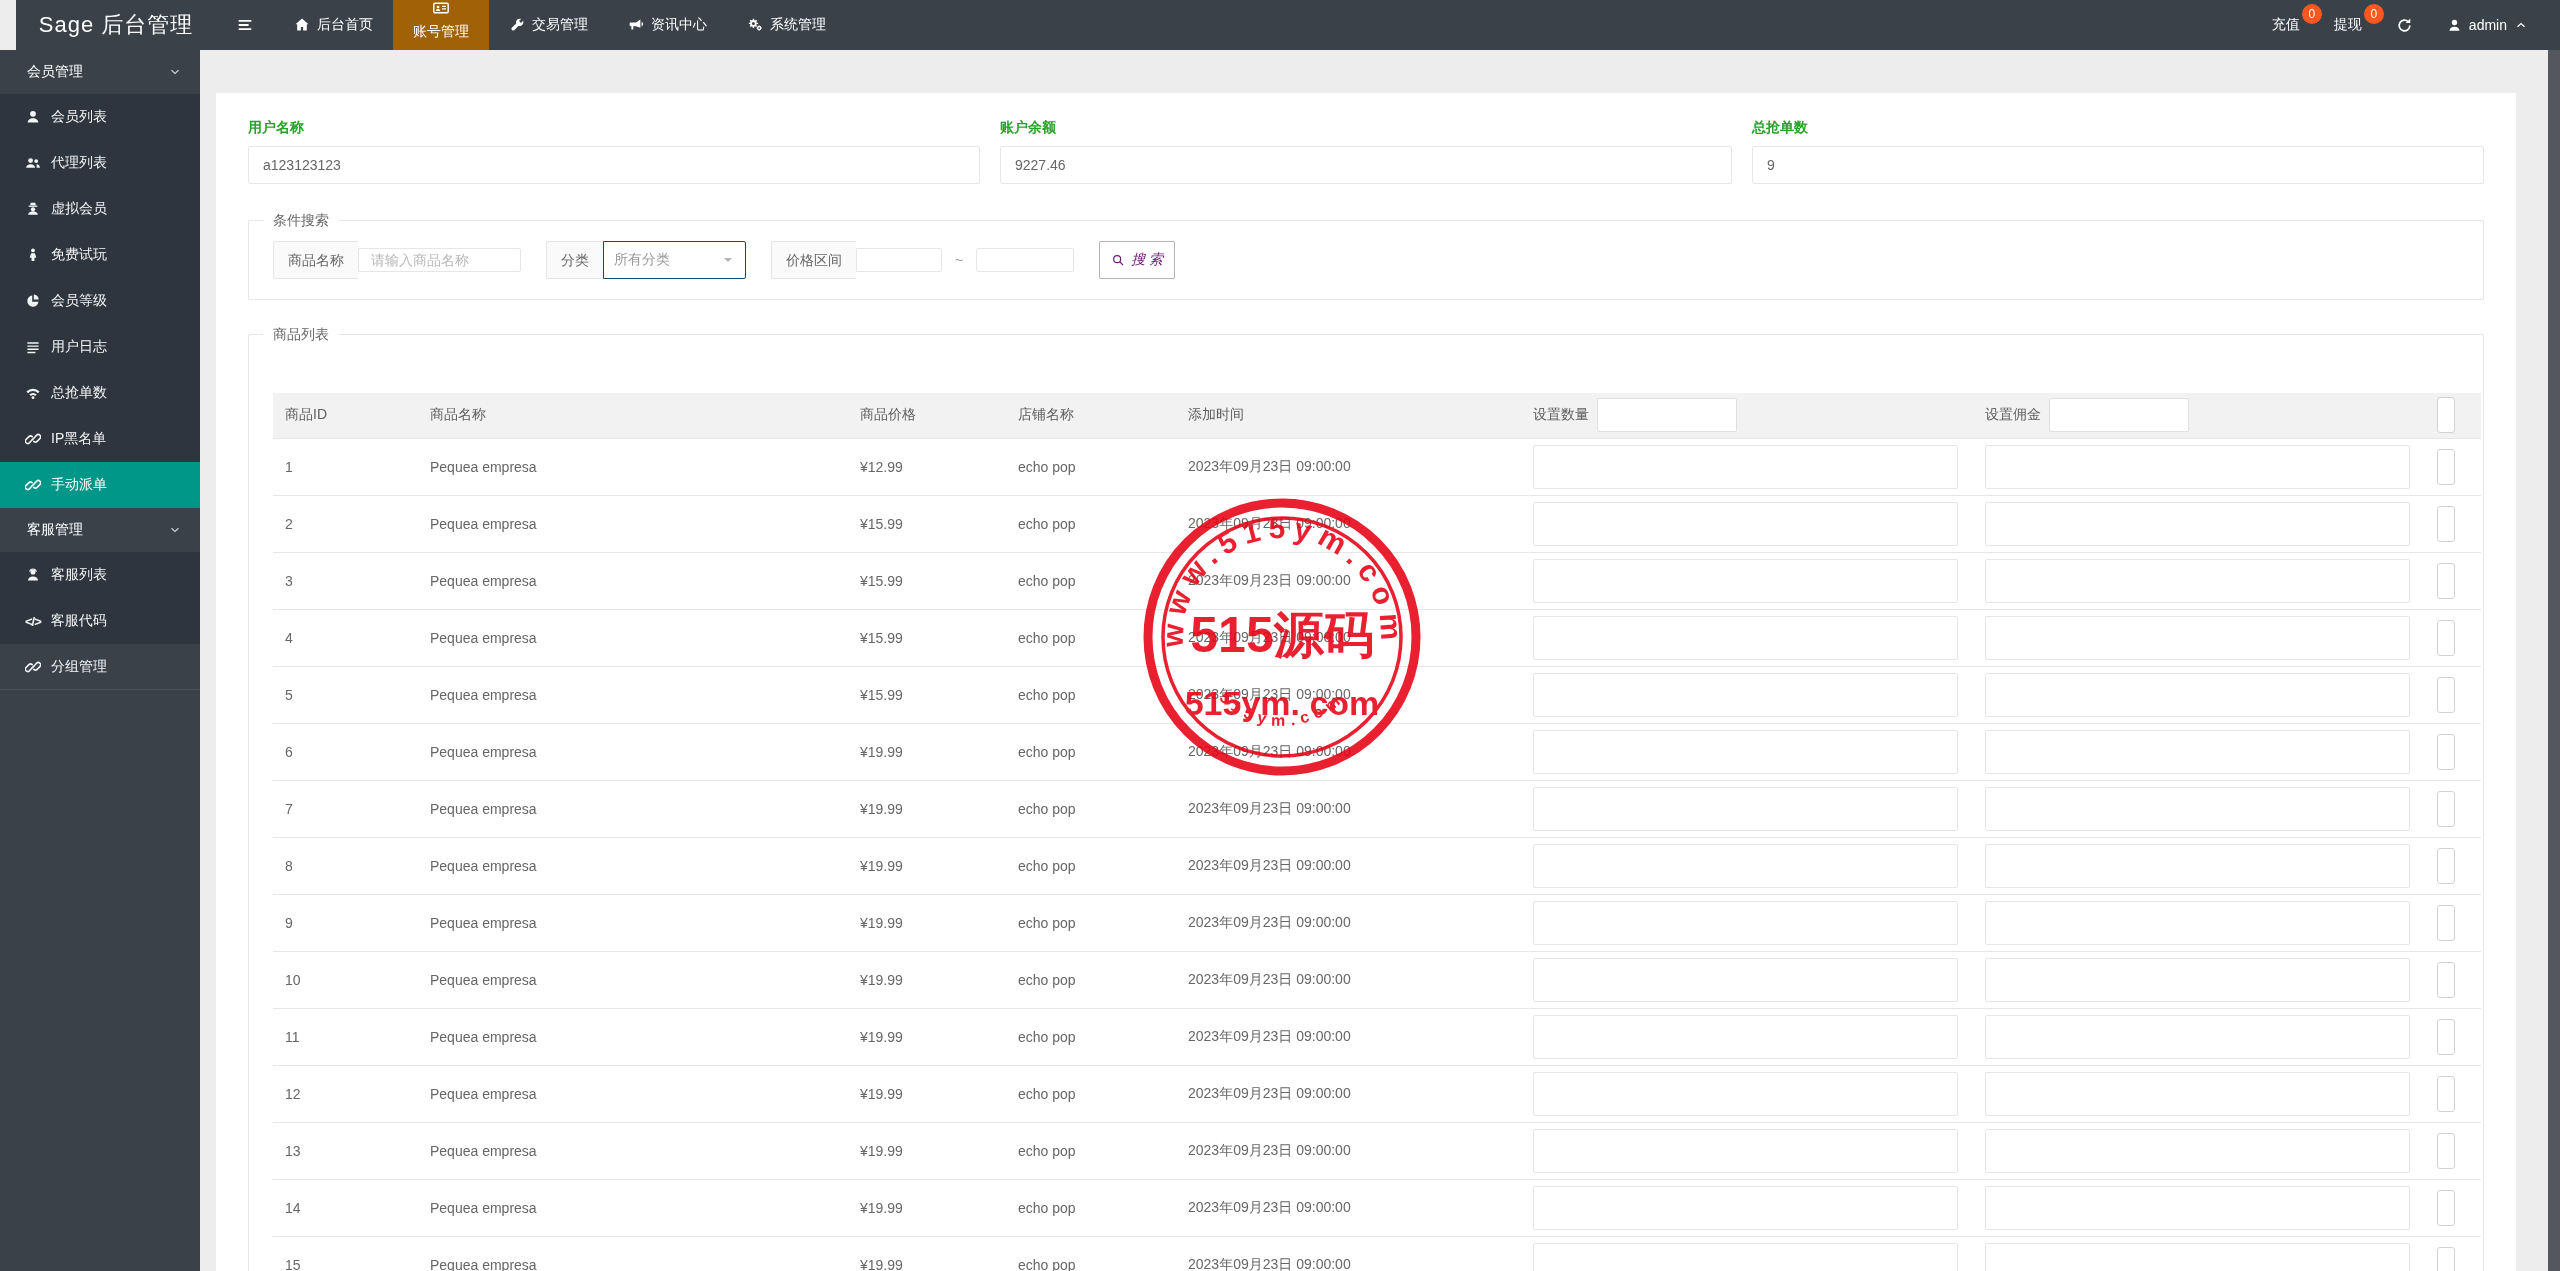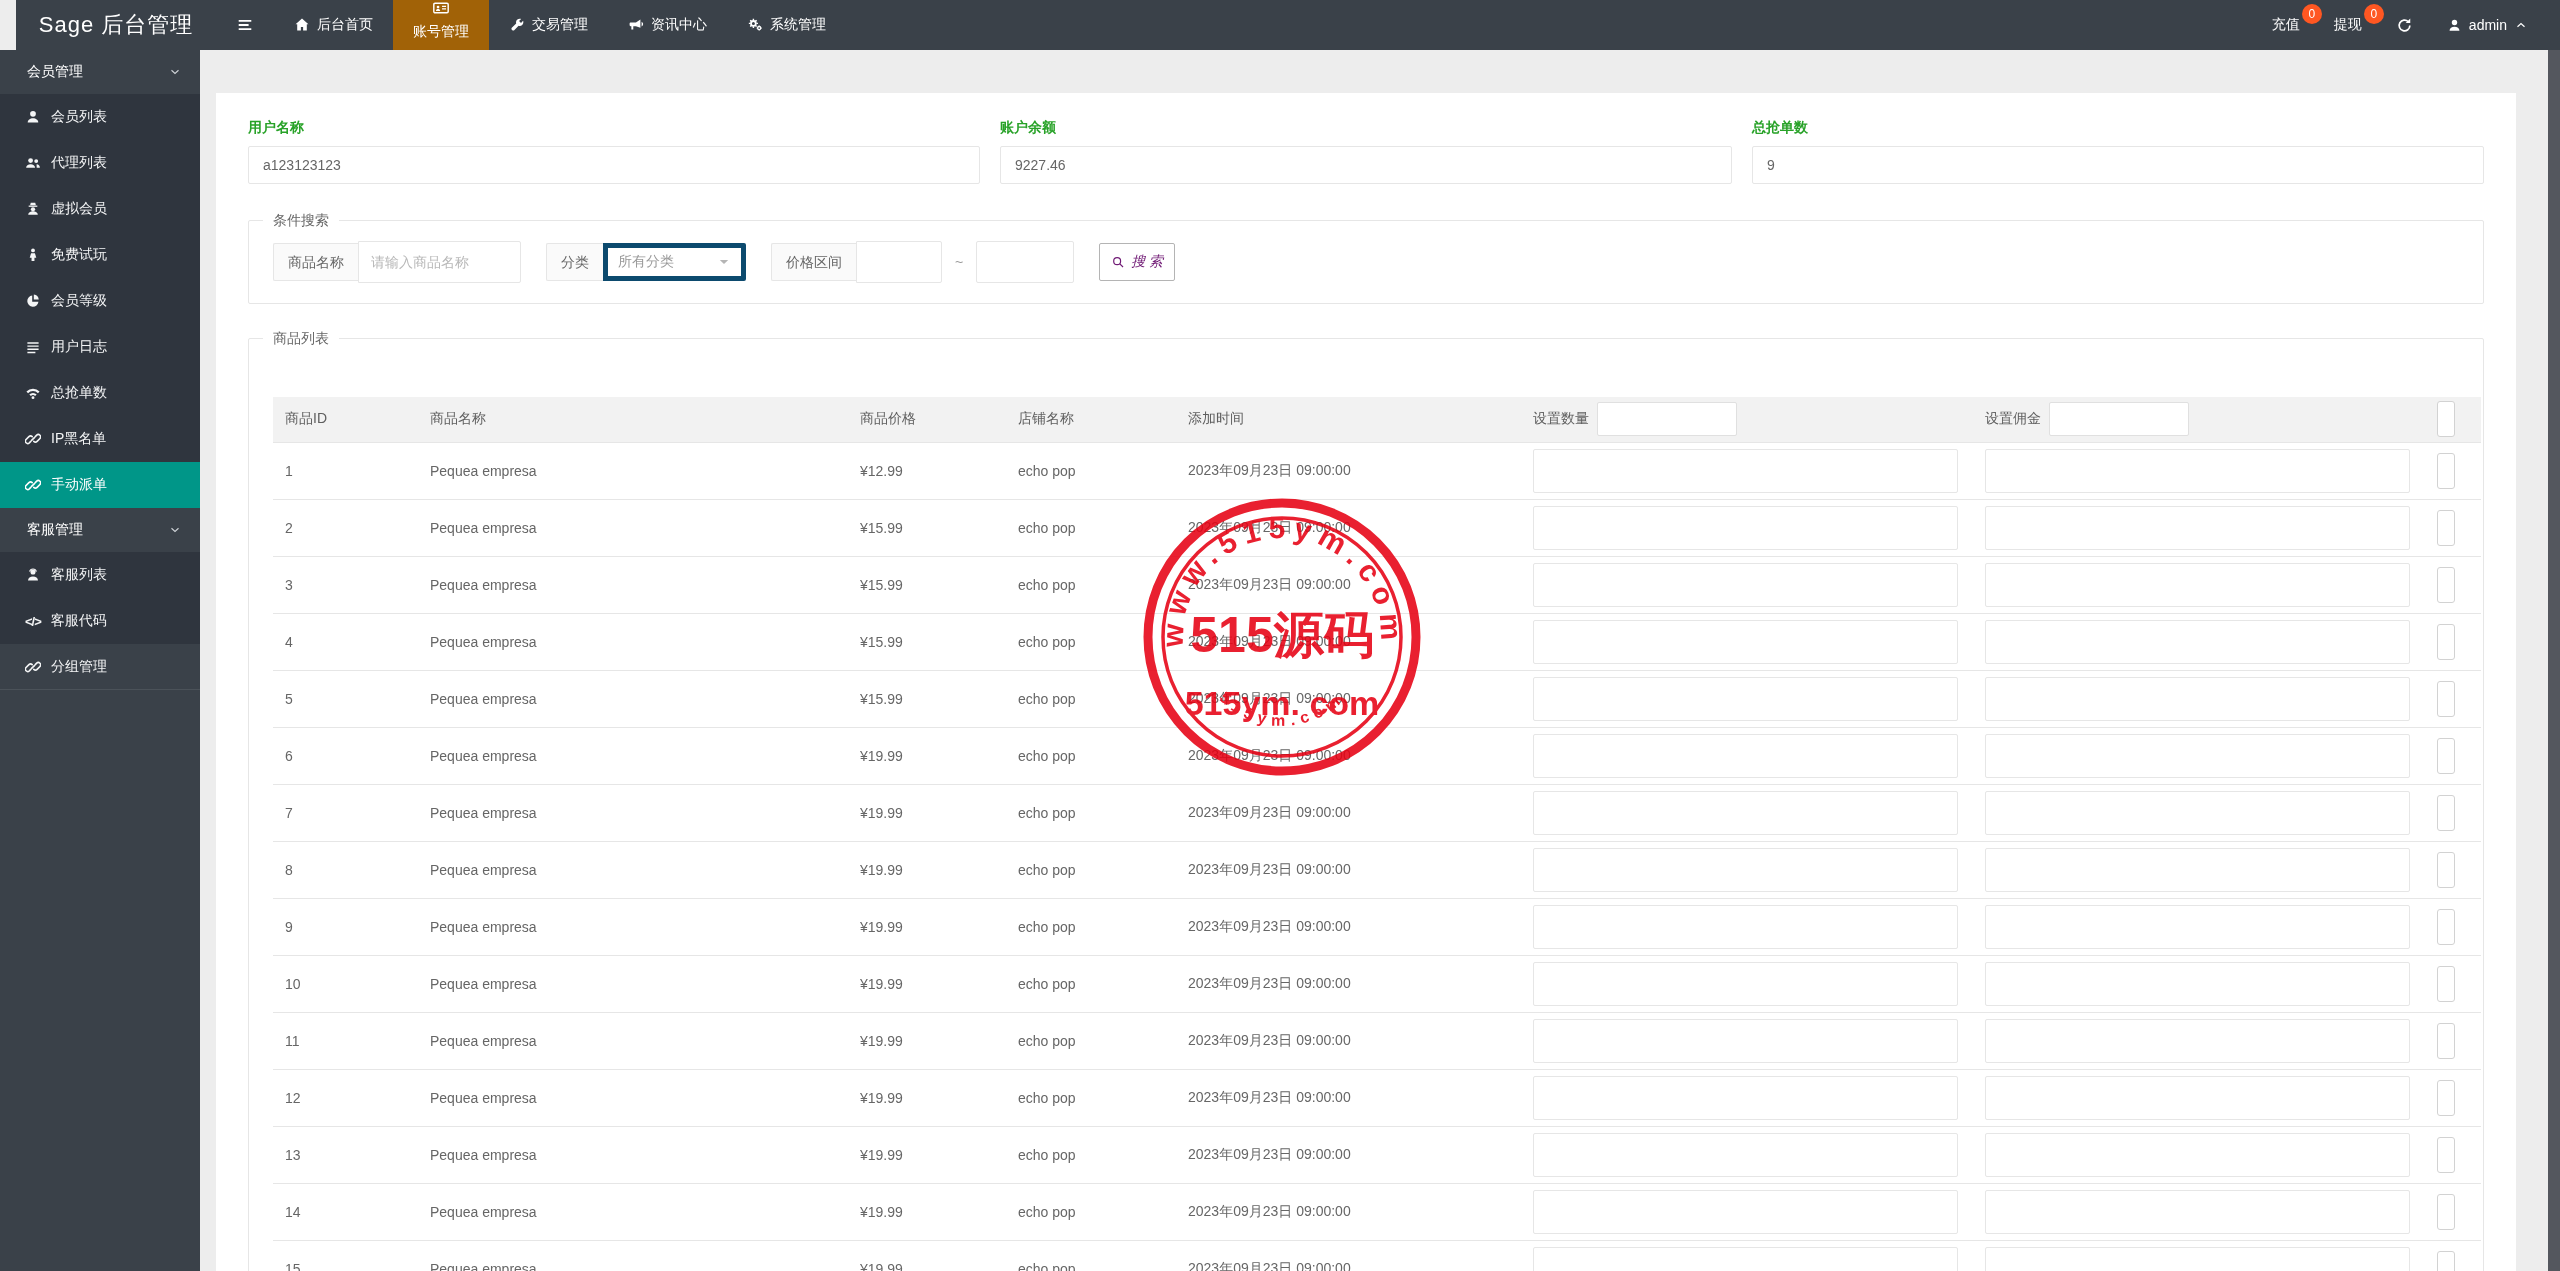--- a/index.html
+++ b/index.html
@@ -38,27 +38,27 @@
   .fields-row { display:flex; gap:20px; }
   .field { flex:1; }
   .field-label { color:#28a228; font-weight:bold; font-size:14px; margin-bottom:9px; }
   .text-input { width:100%; height:38px; border:1px solid #e6e6e6; border-radius:2px; padding:0 14px; font-size:14px; color:#666; background:#fff; outline:none; font-family:inherit; }
 
   .fieldset { position:relative; border:1px solid #e6e6e6; border-radius:2px; margin-top:36px; padding:20px 24px; }
   .fieldset .legend { position:absolute; top:-9px; left:14px; background:#fff; padding:0 10px; color:#666; font-size:14px; }
 
   .search-row { display:flex; align-items:center; }
   .addon { height:38px; line-height:36px; padding:0 14px; border:1px solid #e6e6e6; border-right:none; background:#fafafa; color:#666; font-size:14px; border-radius:2px 0 0 2px; white-space:nowrap; }
-  .search-input { height:42px; border:1px solid #e6e6e6; border-radius:0 2px 2px 0; padding:0 12px; font-size:14px; color:#666; outline:none; font-family:inherit; }
+  .search-input { height:24px; border:1px solid #e6e6e6; border-radius:0 2px 2px 0; padding:0 12px; font-size:14px; color:#666; outline:none; font-family:inherit; }
   .search-input::placeholder { color:#b8b8b8; }
   .w-name { width:163px; }
   .w-p1 { width:86px; }
   .w-p2 { width:98px; border-radius:2px; border-left:1px solid #e6e6e6; }
   .gap25 { width:25px; }
-  .select-box { width:143px; height:38px; border:5px solid #0c4a6e; border-radius:0 2px 2px 0; display:flex; align-items:center; padding:0 10px; color:#999; font-size:14px; cursor:pointer; background:#fff; }
+  .select-box { width:143px; height:38px; border:1px solid #0c4a6e; border-radius:0 2px 2px 0; display:flex; align-items:center; padding:0 10px; color:#999; font-size:14px; cursor:pointer; background:#fff; }
   .select-box .caret { margin-left:auto; color:#b5b5b5; display:inline-flex; }
   .tilde { margin:0 13px; color:#999; }
   .search-btn { margin-left:25px; height:38px; width:76px; border:1px solid #b4b4b4; border-radius:2px; background:#fff; color:#701a75; font-size:14px; display:flex; align-items:center; justify-content:center; gap:5px; cursor:pointer; font-family:inherit;font-style:italic; }
 
   .fieldset.table-fs { margin-top:34px; padding:58px 24px 20px; height:1100px; }
 
   table.goods { width:100%; border-collapse:collapse; table-layout:fixed; }
   table.goods thead tr { background:#f2f2f2; height:45px; }
   table.goods th { font-weight:normal; color:#5f5f5f; text-align:left; font-size:14px; padding-left:12px; }
   table.goods td { color:#666; font-size:14px; padding-left:12px; height:57px; border-bottom:1px solid #e6e6e6; background:#fff; }

